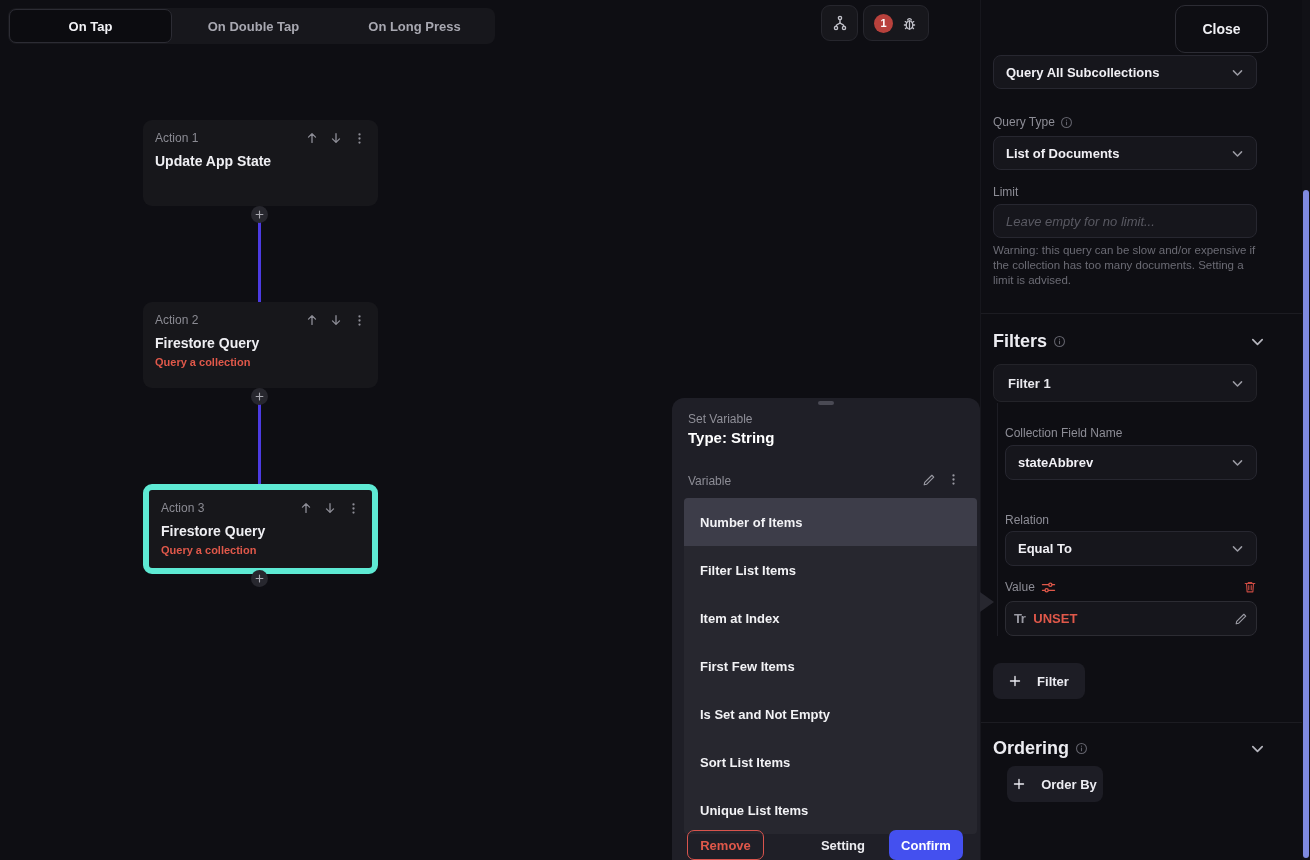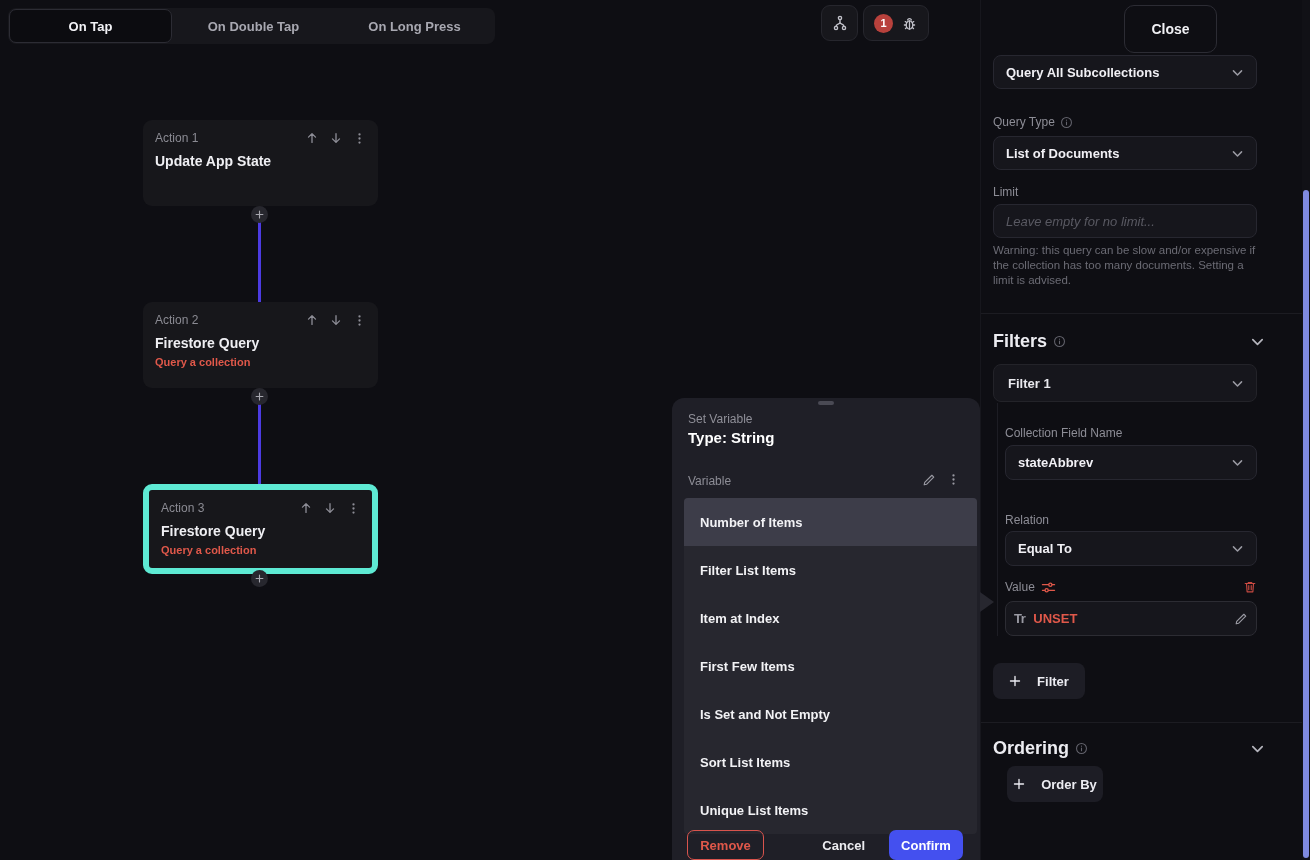--- a/index.html
+++ b/index.html
@@ -7,21 +7,21 @@
   body { position:relative; background:#0e0e13; overflow:hidden; color:#e9e9ee; }
 
   
   .tabbar { position:absolute; left:8px; top:8px; width:487px; height:36px; background:#17171c; border-radius:8px; display:flex; }
   .tab { flex:1; display:flex; align-items:center; justify-content:center; font-size:13px; font-weight:600; color:#a8a8b1; cursor:pointer; }
   .tab.active { background:#0c0c10; border:1px solid #2c2c34; border-radius:7px; color:#f2f2f6; margin:1px; }
 
   .icon-btn { position:absolute; background:#17171c; border:1px solid #26262d; border-radius:9px; display:flex; align-items:center; justify-content:center; gap:8px; color:#c3c3cb; cursor:pointer; }
   .err-badge { width:19px; height:19px; border-radius:50%; background:#b8413c; color:#fff; font-size:11px; font-weight:700; display:flex; align-items:center; justify-content:center; }
 
-  .close-btn { position:absolute; left:1124px; top:5px; width:93px; height:48px; background:transparent; border:1px solid #2c2c34; border-radius:10px; color:#f0f0f4; font-size:14px; font-weight:600; cursor:pointer; }
+  .close-btn { position:absolute; left:1175px; top:5px; width:93px; height:48px; background:transparent; border:1px solid #2c2c34; border-radius:10px; color:#f0f0f4; font-size:14px; font-weight:600; cursor:pointer; }
 
   
   .action-card { position:absolute; left:143px; width:235px; background:#17171b; border-radius:9px; padding:11px 12px; }
   .action-card.selected { border:6px solid #5eead4; }
   .card-head { display:flex; align-items:center; }
   .card-kicker { font-size:12px; color:#8b8b93; }
   .card-icons { margin-left:auto; display:flex; align-items:center; gap:10px; color:#8d8d96; }
   .card-icons .ic { display:flex; cursor:pointer; }
   .card-title { margin-top:8px; font-size:14px; font-weight:700; color:#efeff3; }
   .card-sub { margin-top:5px; font-size:11px; font-weight:600; color:#e0584a; }
@@ -413,20 +413,20 @@
     <div class="menu-row">
         <span>Sort List Items</span>
       </div>
     <div class="menu-row">
         <span>Unique List Items</span>
       </div>
   </div>
 
   <div class="modal-footer">
     <button class="remove-btn">Remove</button>
-    <button class="cancel-btn">Cancel</button>
+    <button class="cancel-btn">Setting</button>
     <button class="confirm-btn">Confirm</button>
   </div>
 </div>
 <div class="beak"></div>
 
 <div class="scroll-track"></div>
 <div class="scroll-thumb"></div>
 
 </body></html>

